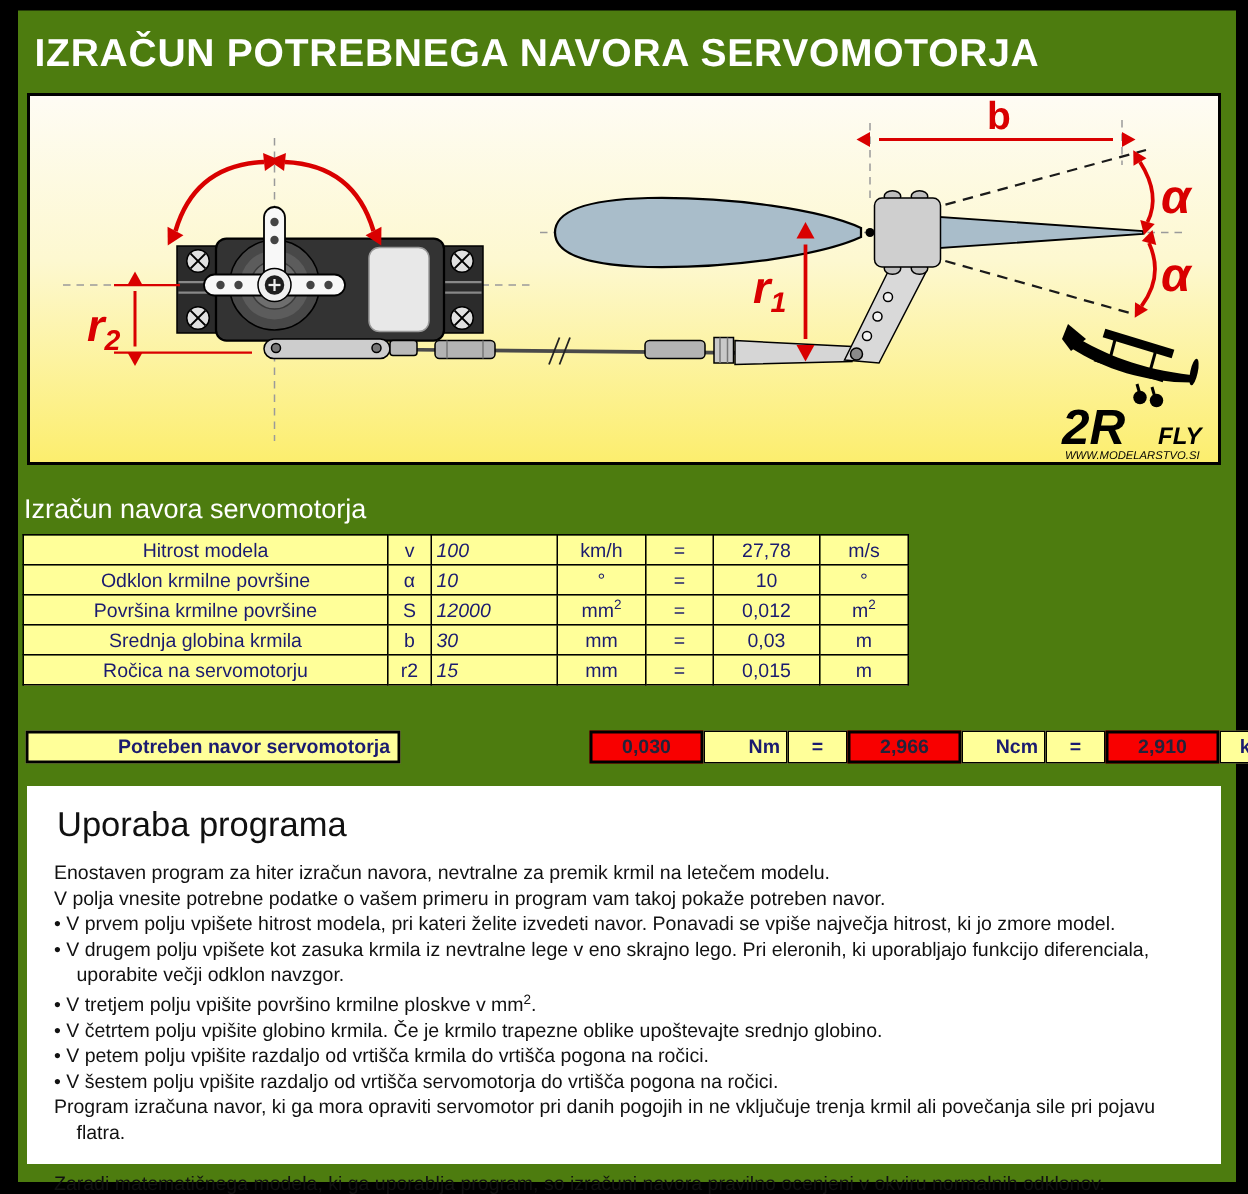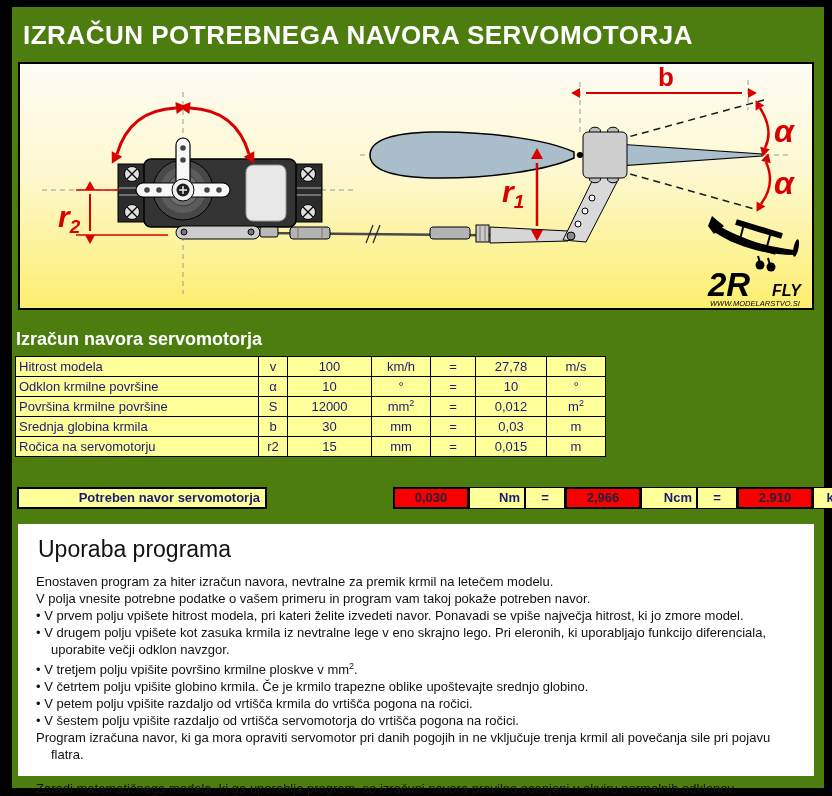--- a/index.html
+++ b/index.html
@@ -14,33 +14,33 @@
   .title{
     position:absolute;left:11px;top:13px;color:#ffffff;
     font-size:26px;font-weight:bold;letter-spacing:.5px;white-space:nowrap;
   }
   .diagram{
     position:absolute;left:6px;top:55px;width:792px;height:244px;
     border:2px solid #000;background:#fffdf2;
   }
   .section-title{
     position:absolute;left:4px;top:322px;color:#ffffff;
-    font-size:18px;font-weight:bold;white-space:nowrap;
+    font-size:18px;font-weight:normal;white-space:nowrap;
   }
   table.calc{
     position:absolute;left:3px;top:349px;border-collapse:collapse;
     font-size:13px;color:#1b1b6f;
   }
   table.calc td{
     border:1px solid #000;height:19px;padding:0 3px;background:#ffff99;
     white-space:nowrap;
   }
-  td.lbl{width:236px;text-align:left;}
+  td.lbl{width:236px;text-align:center;}
   td.sym{width:22px;text-align:center;}
-  td.inp{width:77px;text-align:center;background:#f9c189;border:2px solid #000;}
+  td.inp{width:77px;background:#f9c189;border:2px solid #000;font-style:italic;}
   td.unit{width:52px;text-align:center;}
   td.eq{width:38px;text-align:center;}
   td.res{width:64px;text-align:center;background:#f9c189;}
   td.unit2{width:52px;}
   sup{font-size:9px;}
   .result-row{
     position:absolute;left:5px;top:480px;display:flex;height:22px;
     font-size:13px;font-weight:bold;color:#1b1b6f;gap:48px;
   }
   .rr-label{width:236px;background:#ffff99;border:2px solid #000;text-align:right;

